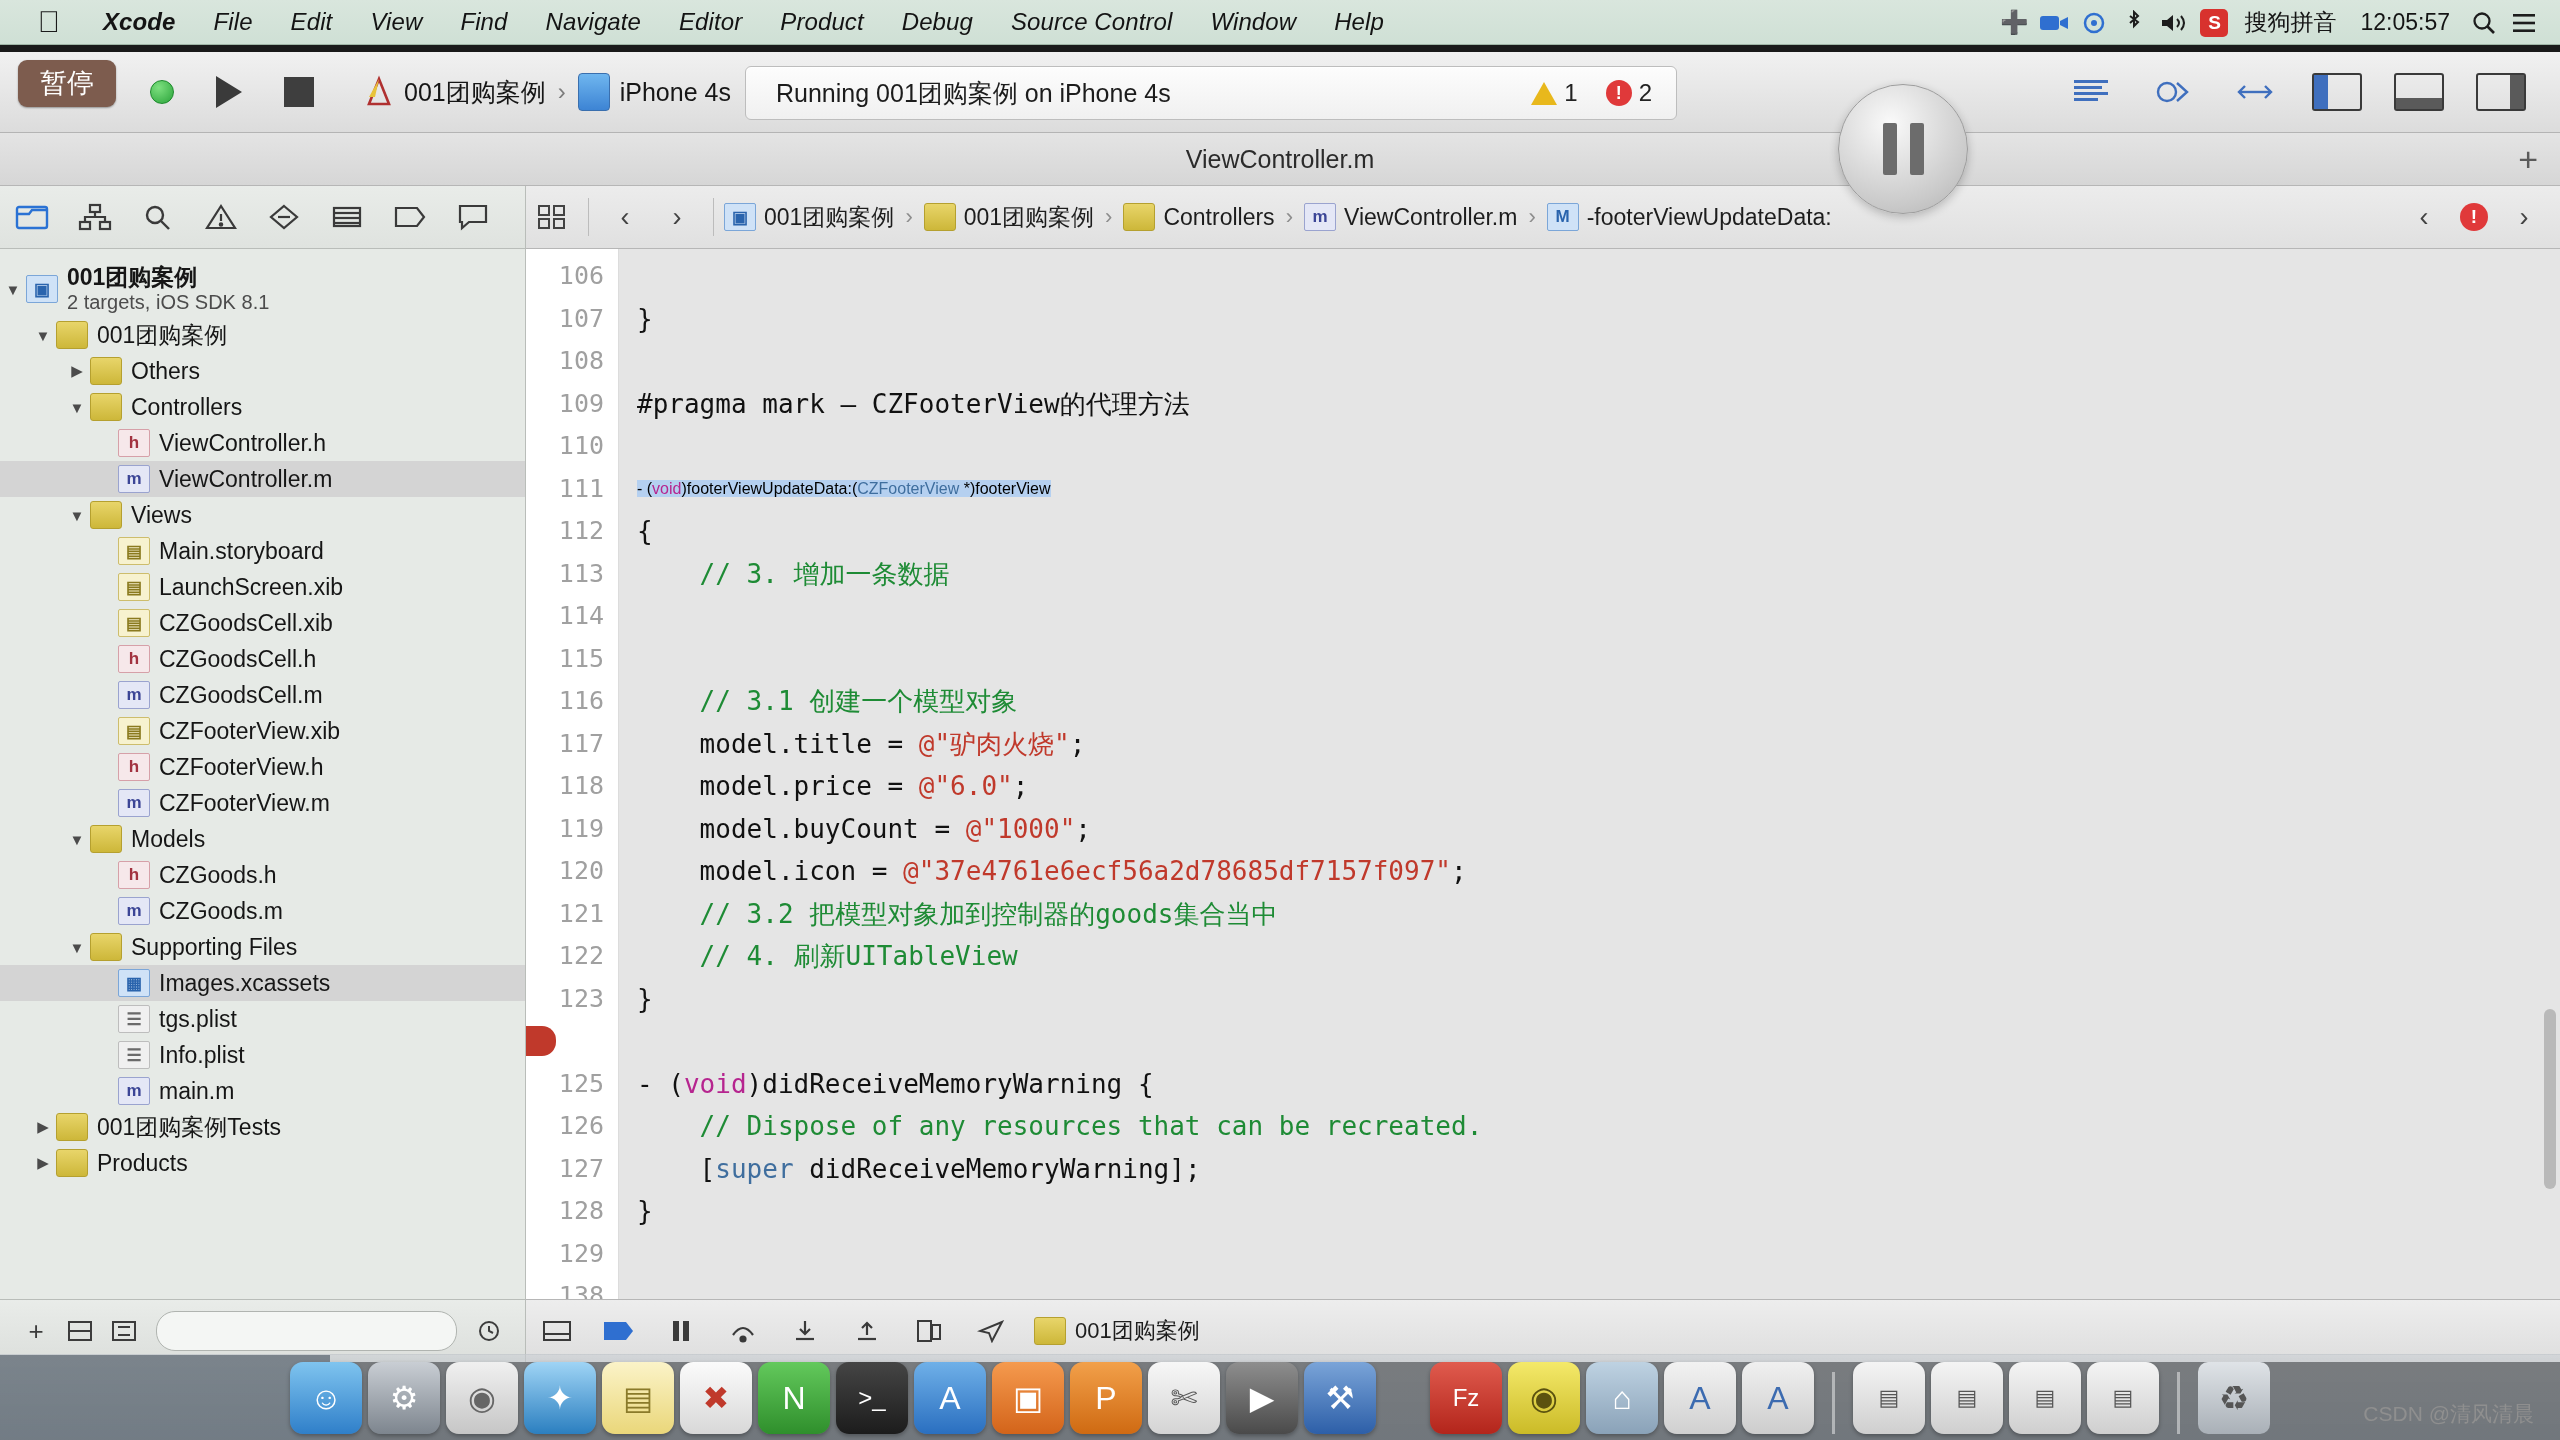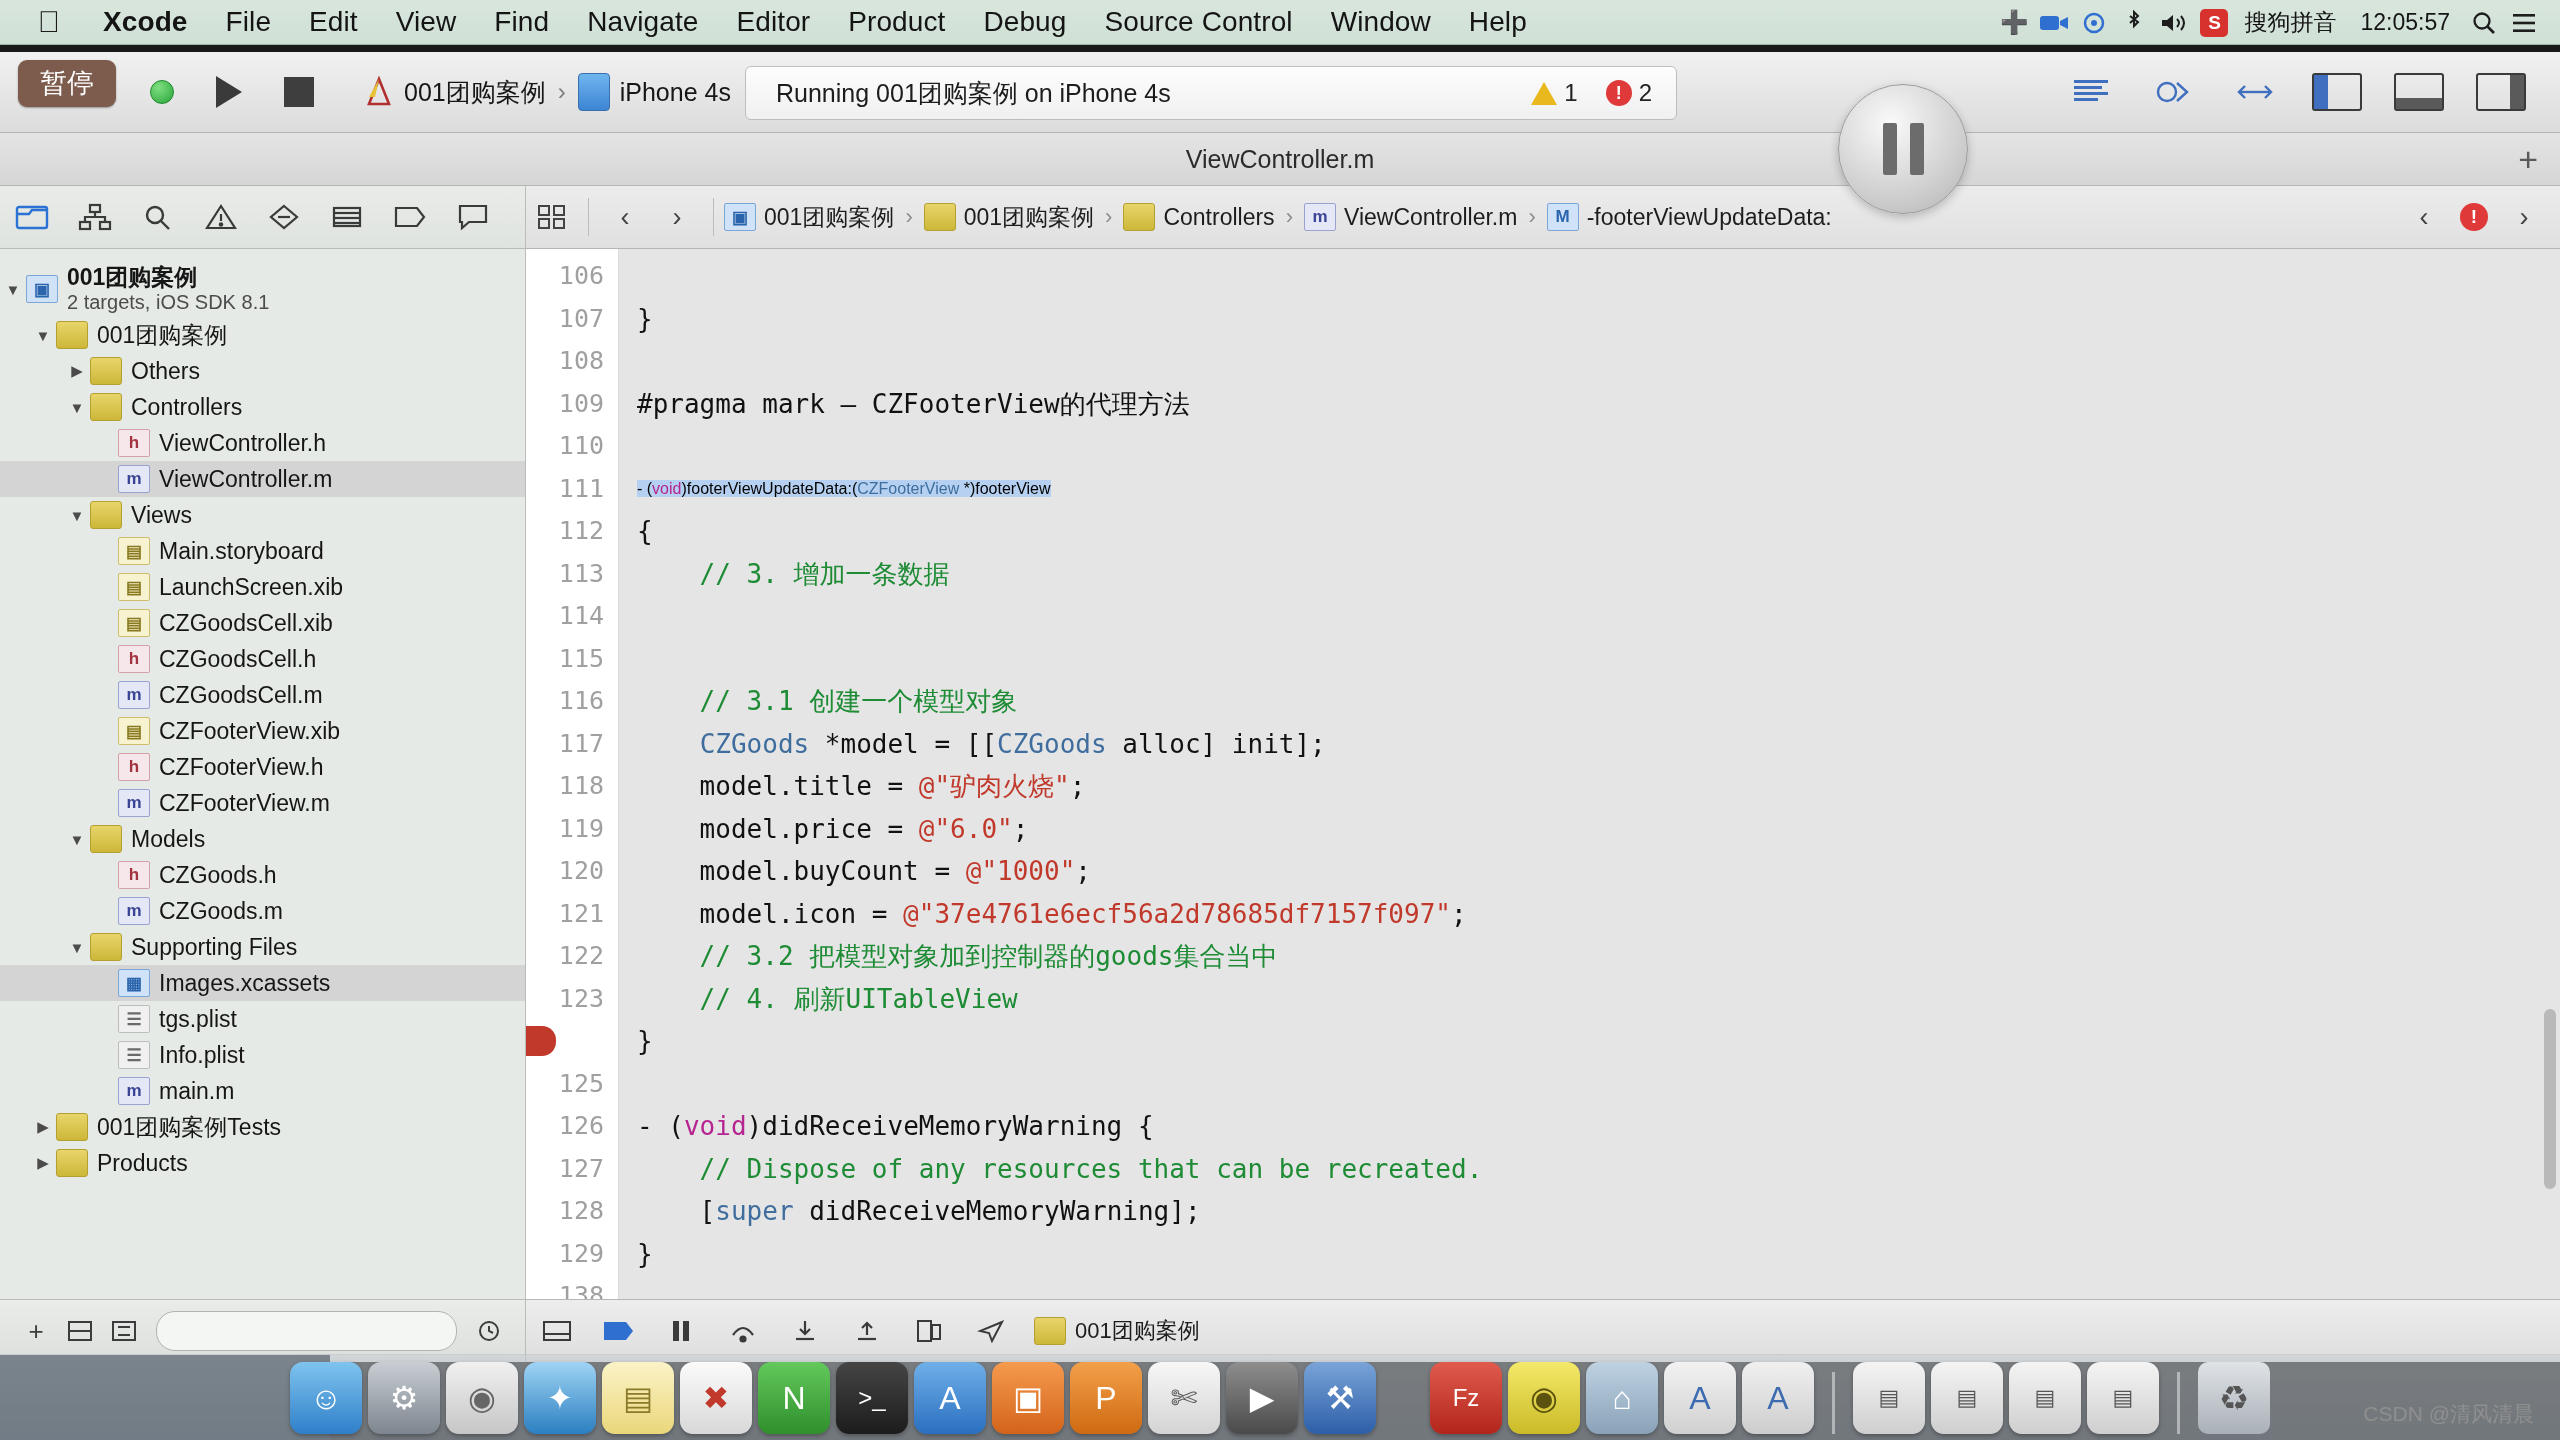--- a/index.html
+++ b/index.html
@@ -19,22 +19,23 @@
     display:flex;align-items:center;
     border-bottom:1px solid #9fb5a6;
     box-sizing:border-box;
   }
   .apple-logo{
     width:26px;height:30px;margin-left:36px;margin-right:22px;
     display:flex;align-items:center;justify-content:center;
     font-size:30px;line-height:1;color:#1b1b1b;
   }
   .menu-item{
-    font-size:28px;color:#141414;padding:0 19px;white-space:nowrap;
+    font-size:24px;color:#141414;padding:0 19px;white-space:nowrap;
     letter-spacing:.1px;
+    font-style:italic;
   }
   .menu-item.bold{font-weight:bold;}
   .menubar-right{
     position:absolute;right:0;top:0;height:45px;display:flex;align-items:center;
     padding-right:16px;
   }
   .mb-icon{
     width:40px;height:45px;display:flex;align-items:center;justify-content:center;
     color:#1d1d1d;font-size:23px;
   }
@@ -729,21 +730,20 @@
             <div class="cline"><span>#pragma mark — CZFooterView的代理方法</span></div>
             <div class="cline"></div>
             <div class="hlwrap"><span class="sel-bg">
               <span>- (</span><span class="kw">void</span><span>)footerViewUpdateData:(</span><span class="typ">CZFooterView</span><span> *)footerView</span>
             </span></div>
             <div class="cline"><span>{</span></div>
             <div class="cline cmt"><span>    // 3. 增加一条数据</span></div>
             <div class="cline"></div>
             <div class="cline"></div>
             <div class="cline cmt"><span>    // 3.1 创建一个模型对象</span></div>
-            <div class="cline"><span>    </span><span class="typ">CZGoods</span><span> *model = [[</span><span class="typ">CZGoods</span><span> alloc] init];</span></div>
             <div class="cline"><span>    model.title = </span><span class="str">@"驴肉火烧"</span><span>;</span></div>
             <div class="cline"><span>    model.price = </span><span class="str">@"6.0"</span><span>;</span></div>
             <div class="cline"><span>    model.buyCount = </span><span class="str">@"1000"</span><span>;</span></div>
             <div class="cline"><span>    model.icon = </span><span class="str">@"37e4761e6ecf56a2d78685df7157f097"</span><span>;</span></div>
             <div class="cline cmt"><span>    // 3.2 把模型对象加到控制器的goods集合当中</span></div>
             <div class="cline cmt"><span>    // 4. 刷新UITableView</span></div>
             <div class="cline"><span>}</span></div>
             <div class="cline"></div>
             <div class="cline"><span>- (</span><span class="kw">void</span><span>)didReceiveMemoryWarning {</span></div>
             <div class="cline cmt"><span>    // Dispose of any resources that can be recreated.</span></div>

